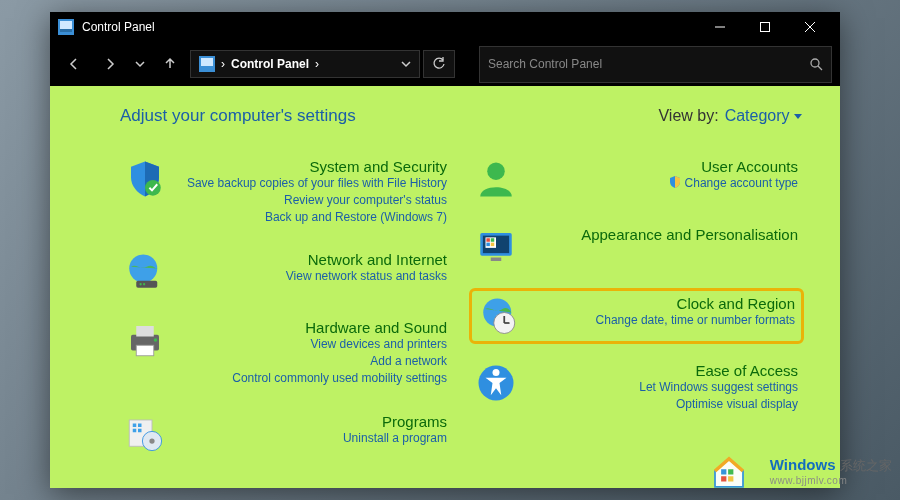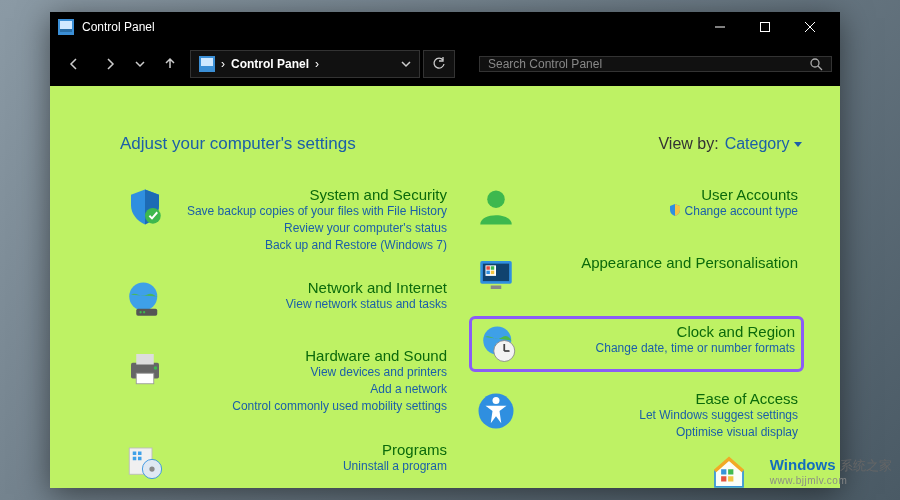--- a/index.html
+++ b/index.html
@@ -64,35 +64,34 @@
     display: flex; align-items: center; justify-content: center;
     background: #111; border: 1px solid #333; color: #ccc;
     margin-left: -1px;
   }
   .searchbox {
     flex: 1;
     margin-left: 20px;
     display: flex; align-items: center;
     background: #111;
     border: 1px solid #333;
-    height: 16px;
+    height: 37px;
     padding: 0 8px;
     color: #888;
     font-size: 12px;
   }
   .searchbox .ph { flex: 1; }
   .content {
     position: relative;
     padding: 20px 38px 20px 70px;
     color: #000;
   }
   .header-row {
     display: flex;
     margin-bottom: 28px;
-    margin-top: 28px;
   }
   .adjust-title {
     color: #1b5fa8;
     font-size: 17px;
     font-weight: 400;
     flex: 1;
   }
   .viewby {
     font-size: 16px;
     color: #333;
@@ -121,21 +120,21 @@
     font-weight: 400;
     cursor: pointer;
   }
   .cat-link {
     color: #1b5fa8;
     font-size: 12px;
     line-height: 1.4;
     cursor: pointer;
   }
   .highlight {
-    border: 3px solid #8b5cf6;
+    border: 3px solid #eab308;
     border-radius: 6px;
     padding: 4px 6px;
     margin: -2px -2px 14px -2px;
   }
   .shield-mini { width: 14px; height: 14px; vertical-align: -2px; display:inline-block; margin-right:3px;}
   .watermark {
     position: absolute;
     right: 8px; bottom: 8px;
     display: flex; align-items: center; gap: 20px;
     opacity: 0.95;

